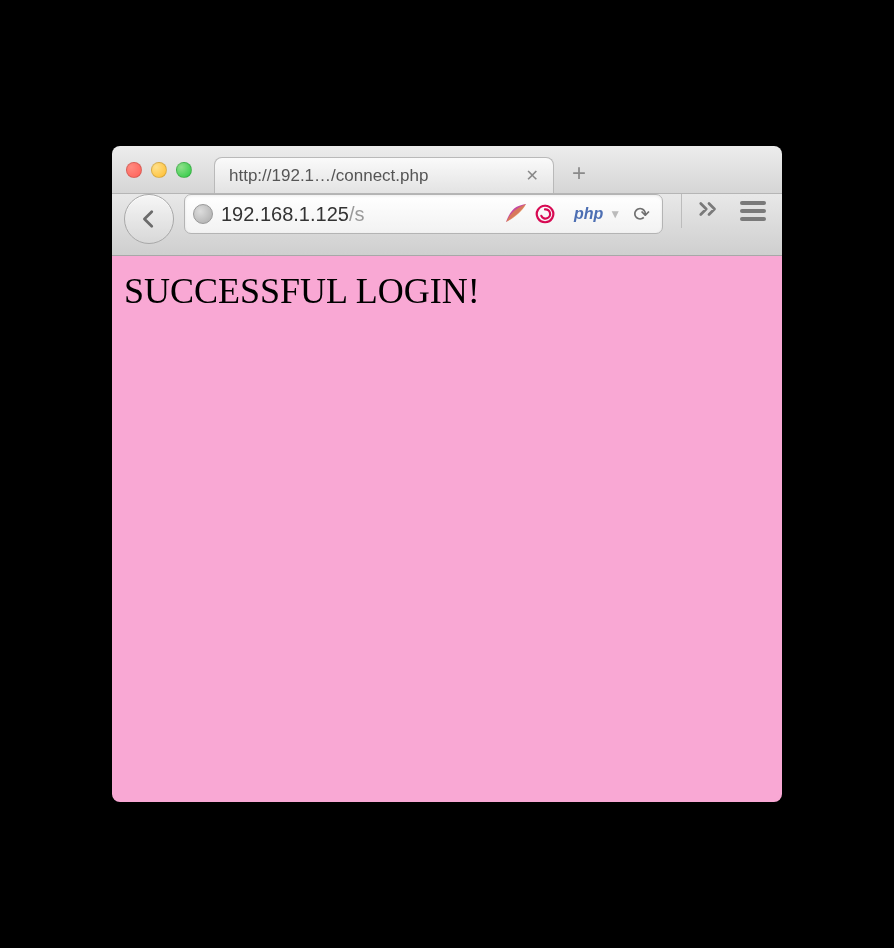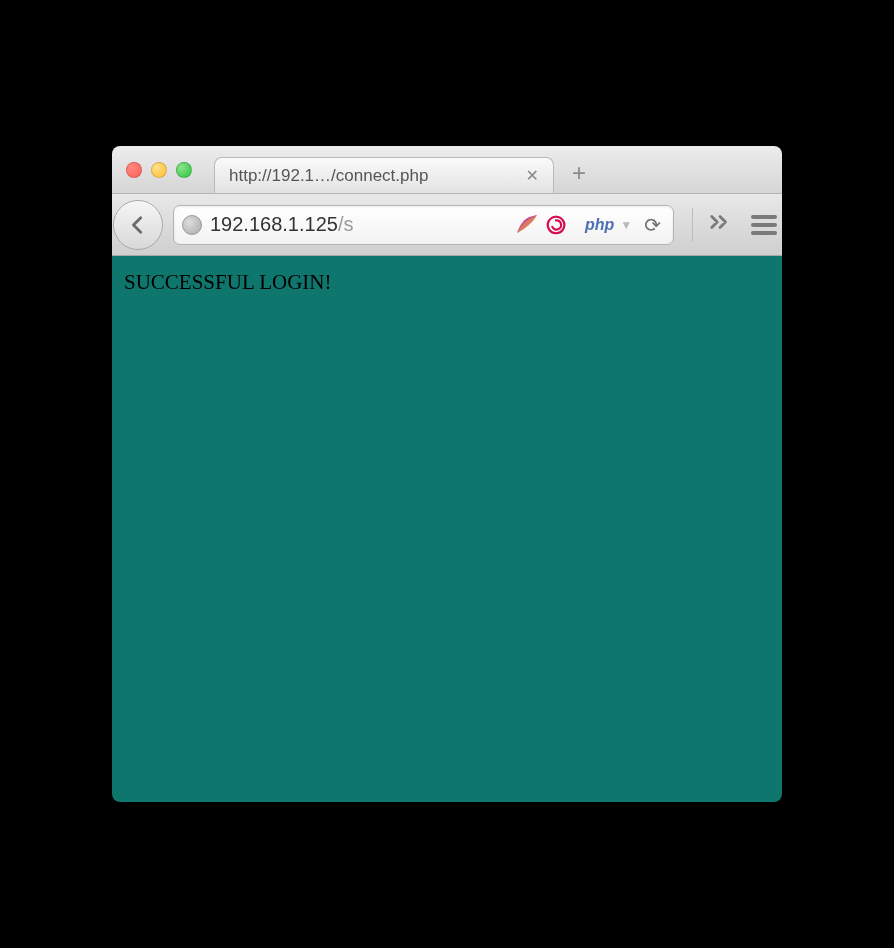--- a/index.html
+++ b/index.html
@@ -71,22 +71,22 @@
       position: relative;
       top: -6px;
       cursor: pointer;
     }
     
     .toolbar {
       height: 62px;
       background: linear-gradient(#e8e8e8,#cfcfcf);
       border-bottom: 1px solid #a8a8a8;
       display: flex;
-      align-items: center;
-      padding: 0 1px;
+      align-items: flex-start;
+      padding: 0 12px;
       gap: 10px;
     }
     .nav-btn {
       width: 50px; height: 50px;
       border-radius: 50%;
       background: linear-gradient(#f6f6f6,#d8d8d8);
       border: 1px solid #a8a8a8;
       display: flex; align-items: center; justify-content: center;
       box-shadow: inset 0 1px 0 rgba(255,255,255,.6);
     }
@@ -111,24 +111,24 @@
     .dropdown-arrow { color:#bbb; font-size:12px;}
     .reload { color:#6f6f6f; font-size:20px; padding:0 4px; cursor:pointer; }
     .tool-right { display:flex; align-items:center; gap:16px; padding-left:8px; }
     .sep { width:1px; height:34px; background:#bcbcbc; }
     .more { color:#7a7a7a; font-size:18px; cursor:pointer;}
     .burger { display:flex; flex-direction:column; gap:4px; cursor:pointer; padding:4px;}
     .burger div { width:26px; height:4px; background:#7a7a7a; border-radius:2px;}
     
     .content {
       flex:1;
-      background:#0f766e;
+      background:#f9a8d4;
       padding: 14px 12px;
       font-family: "Times New Roman", Times, serif;
-      font-size: 21px;
+      font-size: 36px;
       color:#000;
     }
   </style>
 </head>
 <body>
 
 <div class="window-wrap">
 
   <div class="titlebar">
     <div class="traffic">

